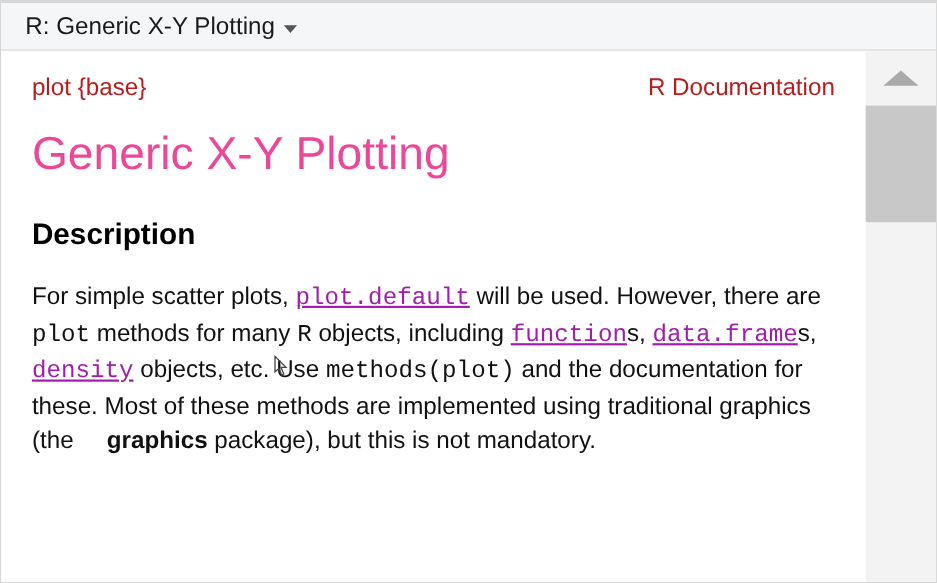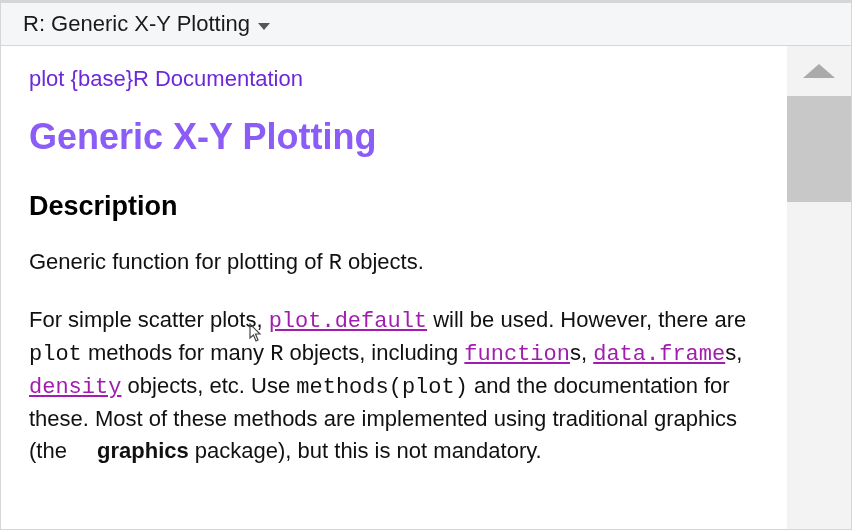--- a/index.html
+++ b/index.html
@@ -62,30 +62,31 @@
     border-top: 0;
   }
   .content {
     flex: 1;
     padding: 20px 28px 0 28px;
     overflow: hidden;
     position: relative;
   }
   .doc-head {
     display: flex;
+    justify-content: space-between;
     align-items: baseline;
     font-size: 22px;
-    color: #6d28d9;
+    color: #b91c1c;
     margin-bottom: 24px;
   }
   h1.title {
-    font-size: 36px;
-    font-weight: 700;
+    font-size: 42px;
+    font-weight: 400;
     margin: 10px 0 34px 0;
-    color: #8b5cf6;
+    color: #ec4899;
     line-height: 1.15;
   }
   h2.section {
     font-size: 27px;
     font-weight: 700;
     margin: 0 0 24px 0;
     color: #000000;
   }
   p.body {
     font-size: 22px;
@@ -161,23 +162,20 @@
 
       <div class="doc-head">
         <span>plot {base}</span>
         <span>R Documentation</span>
       </div>
 
       <h1 class="title">Generic X-Y Plotting</h1>
 
       <h2 class="section">Description</h2>
 
-      <p class="body">
-        <span>Generic function for plotting of </span><code>R</code><span> objects.</span>
-      </p>
 
       <p class="body">
         <span>For simple scatter plots, </span><a href="#" class="codelink">plot.default</a><span> will be used. However, there are </span><code>plot</code><span> methods for many </span><code>R</code><span> objects, including </span><a href="#" class="codelink">function</a><span>s, </span><a href="#" class="codelink">data.frame</a><span>s, </span><a href="#" class="codelink">density</a><span> objects, etc. Use </span><code>methods(plot)</code><span> and the documentation for these. Most of these methods are implemented using traditional graphics (the </span><strong>graphics</strong><span> package), but this is not mandatory.</span>
       </p>
 
       <div class="cursor">
         <svg width="14" height="20" viewBox="0 0 14 20">
           <path d="M1 1 L1 15 L4.5 12 L7 18 L9 17 L6.5 11 L11 11 Z" fill="none" stroke="#444" stroke-width="1.2"></path>
         </svg>
       </div>

